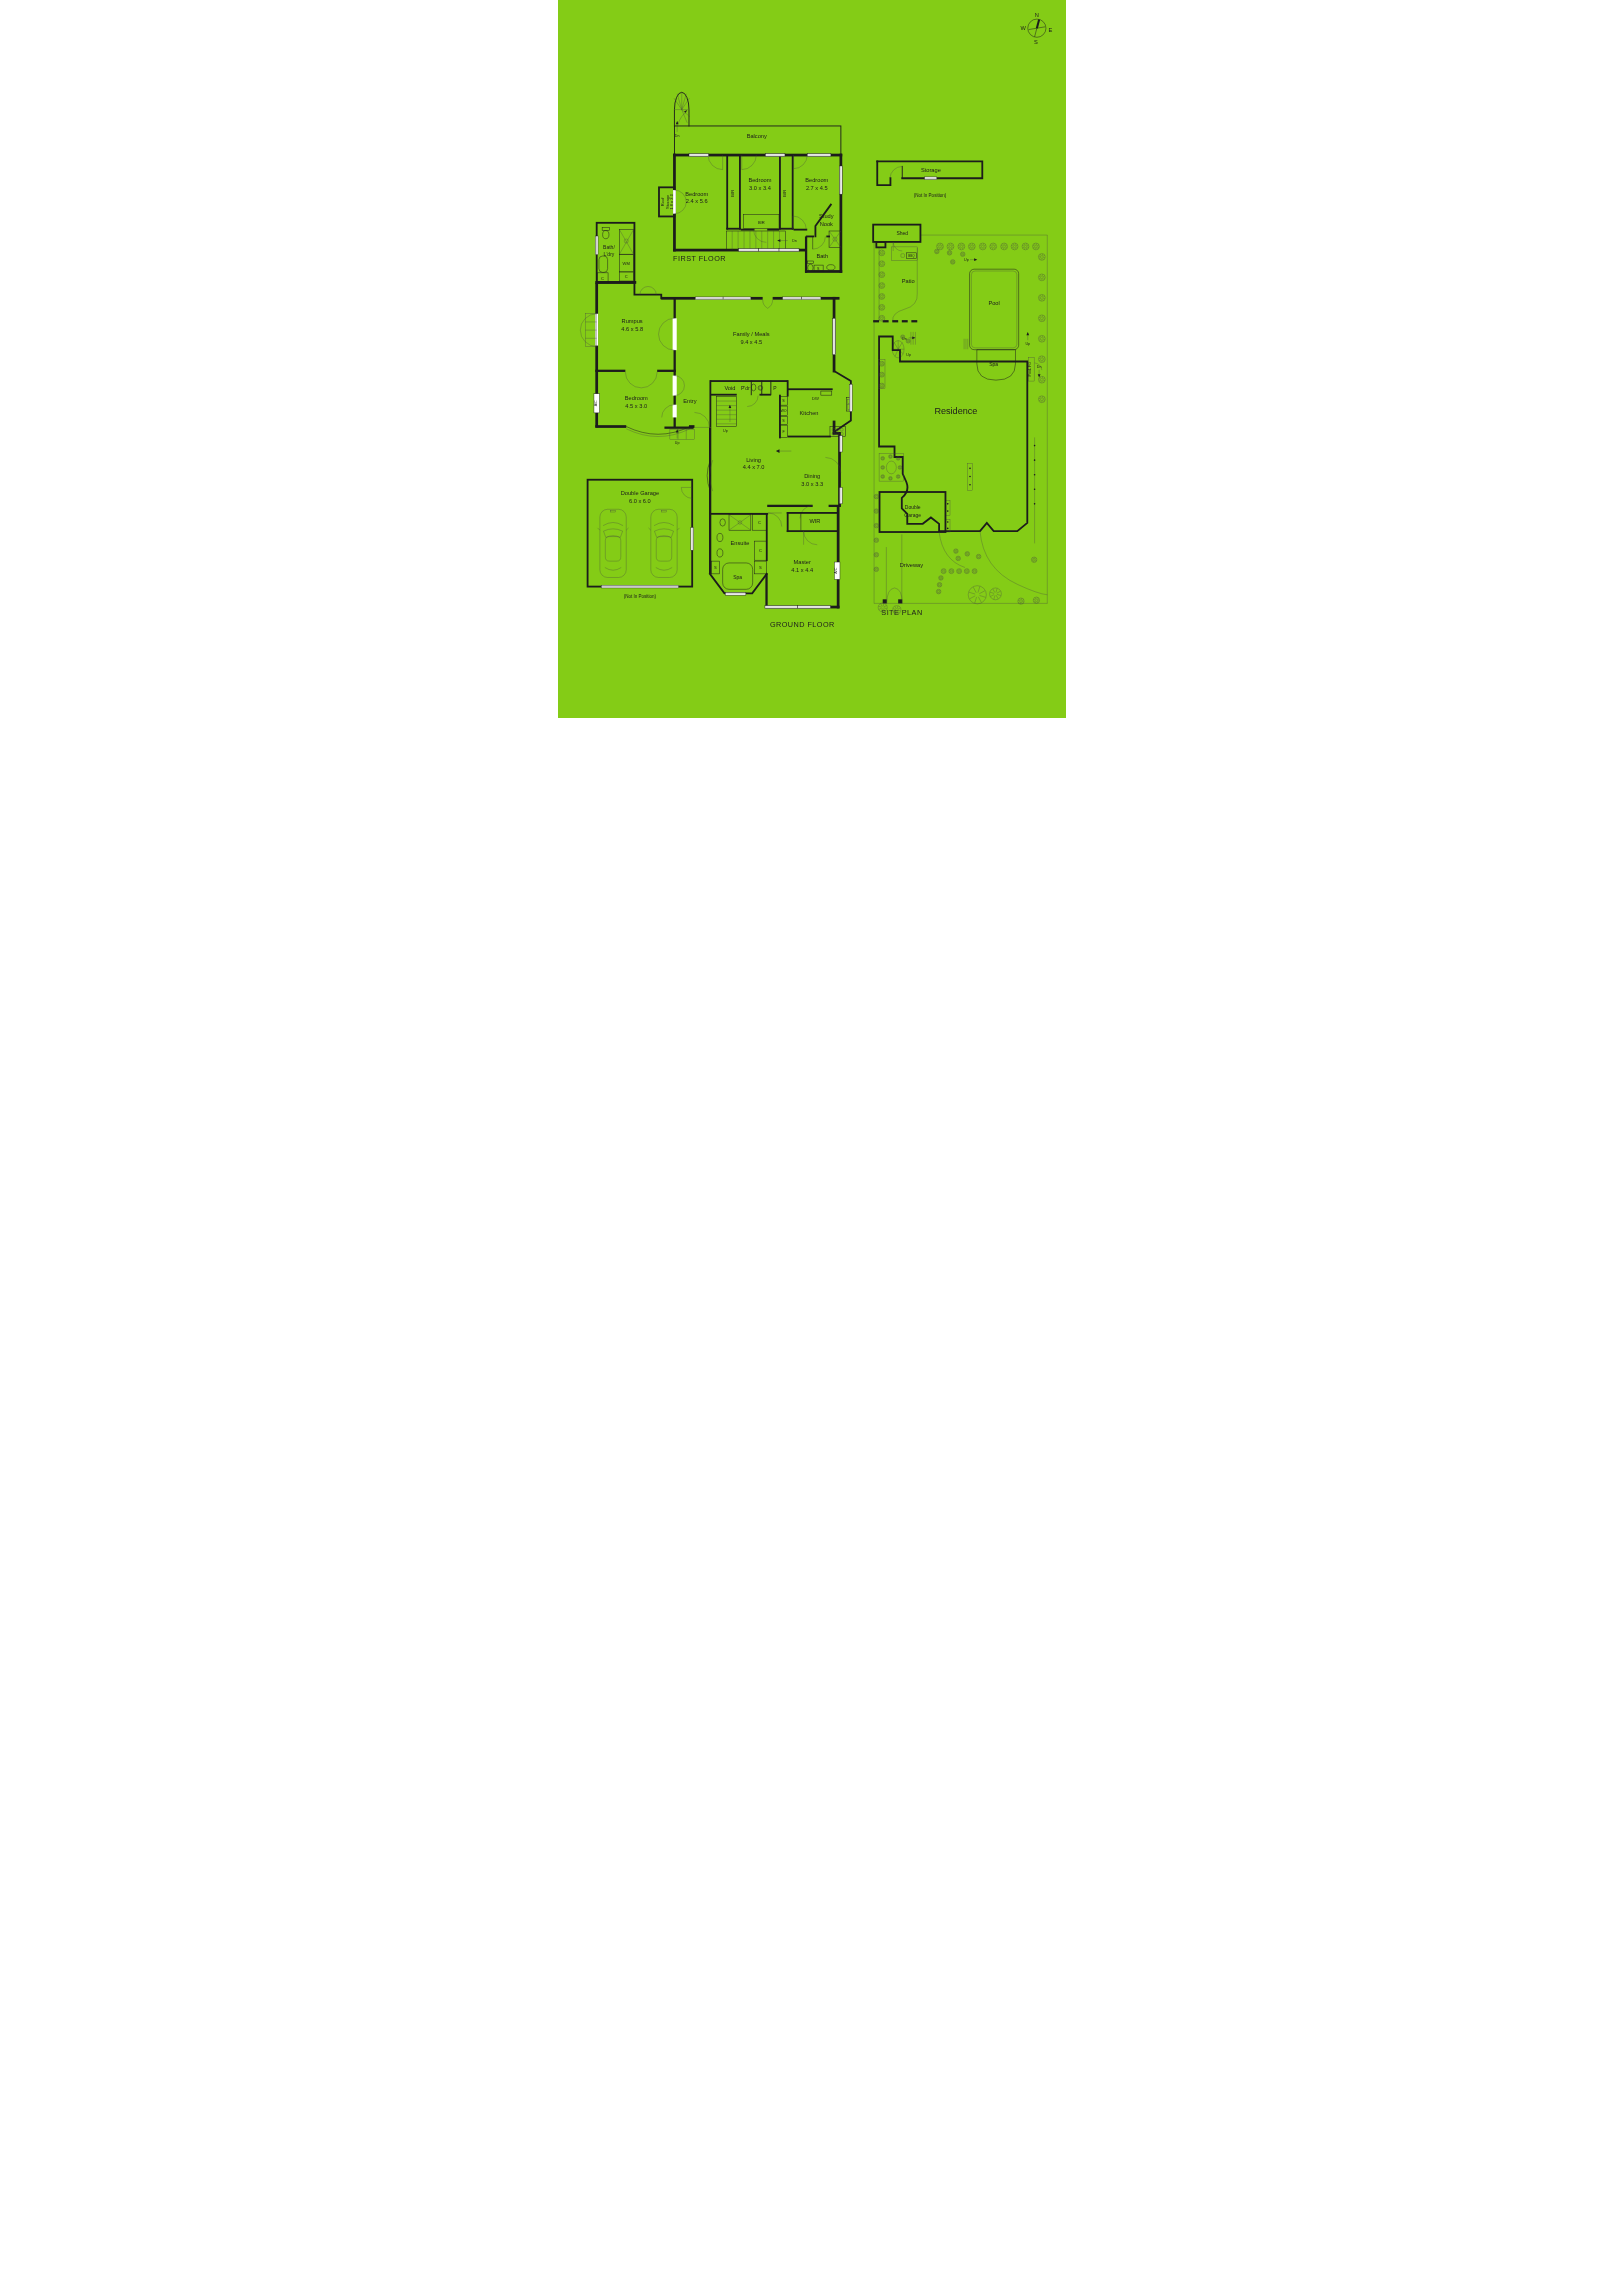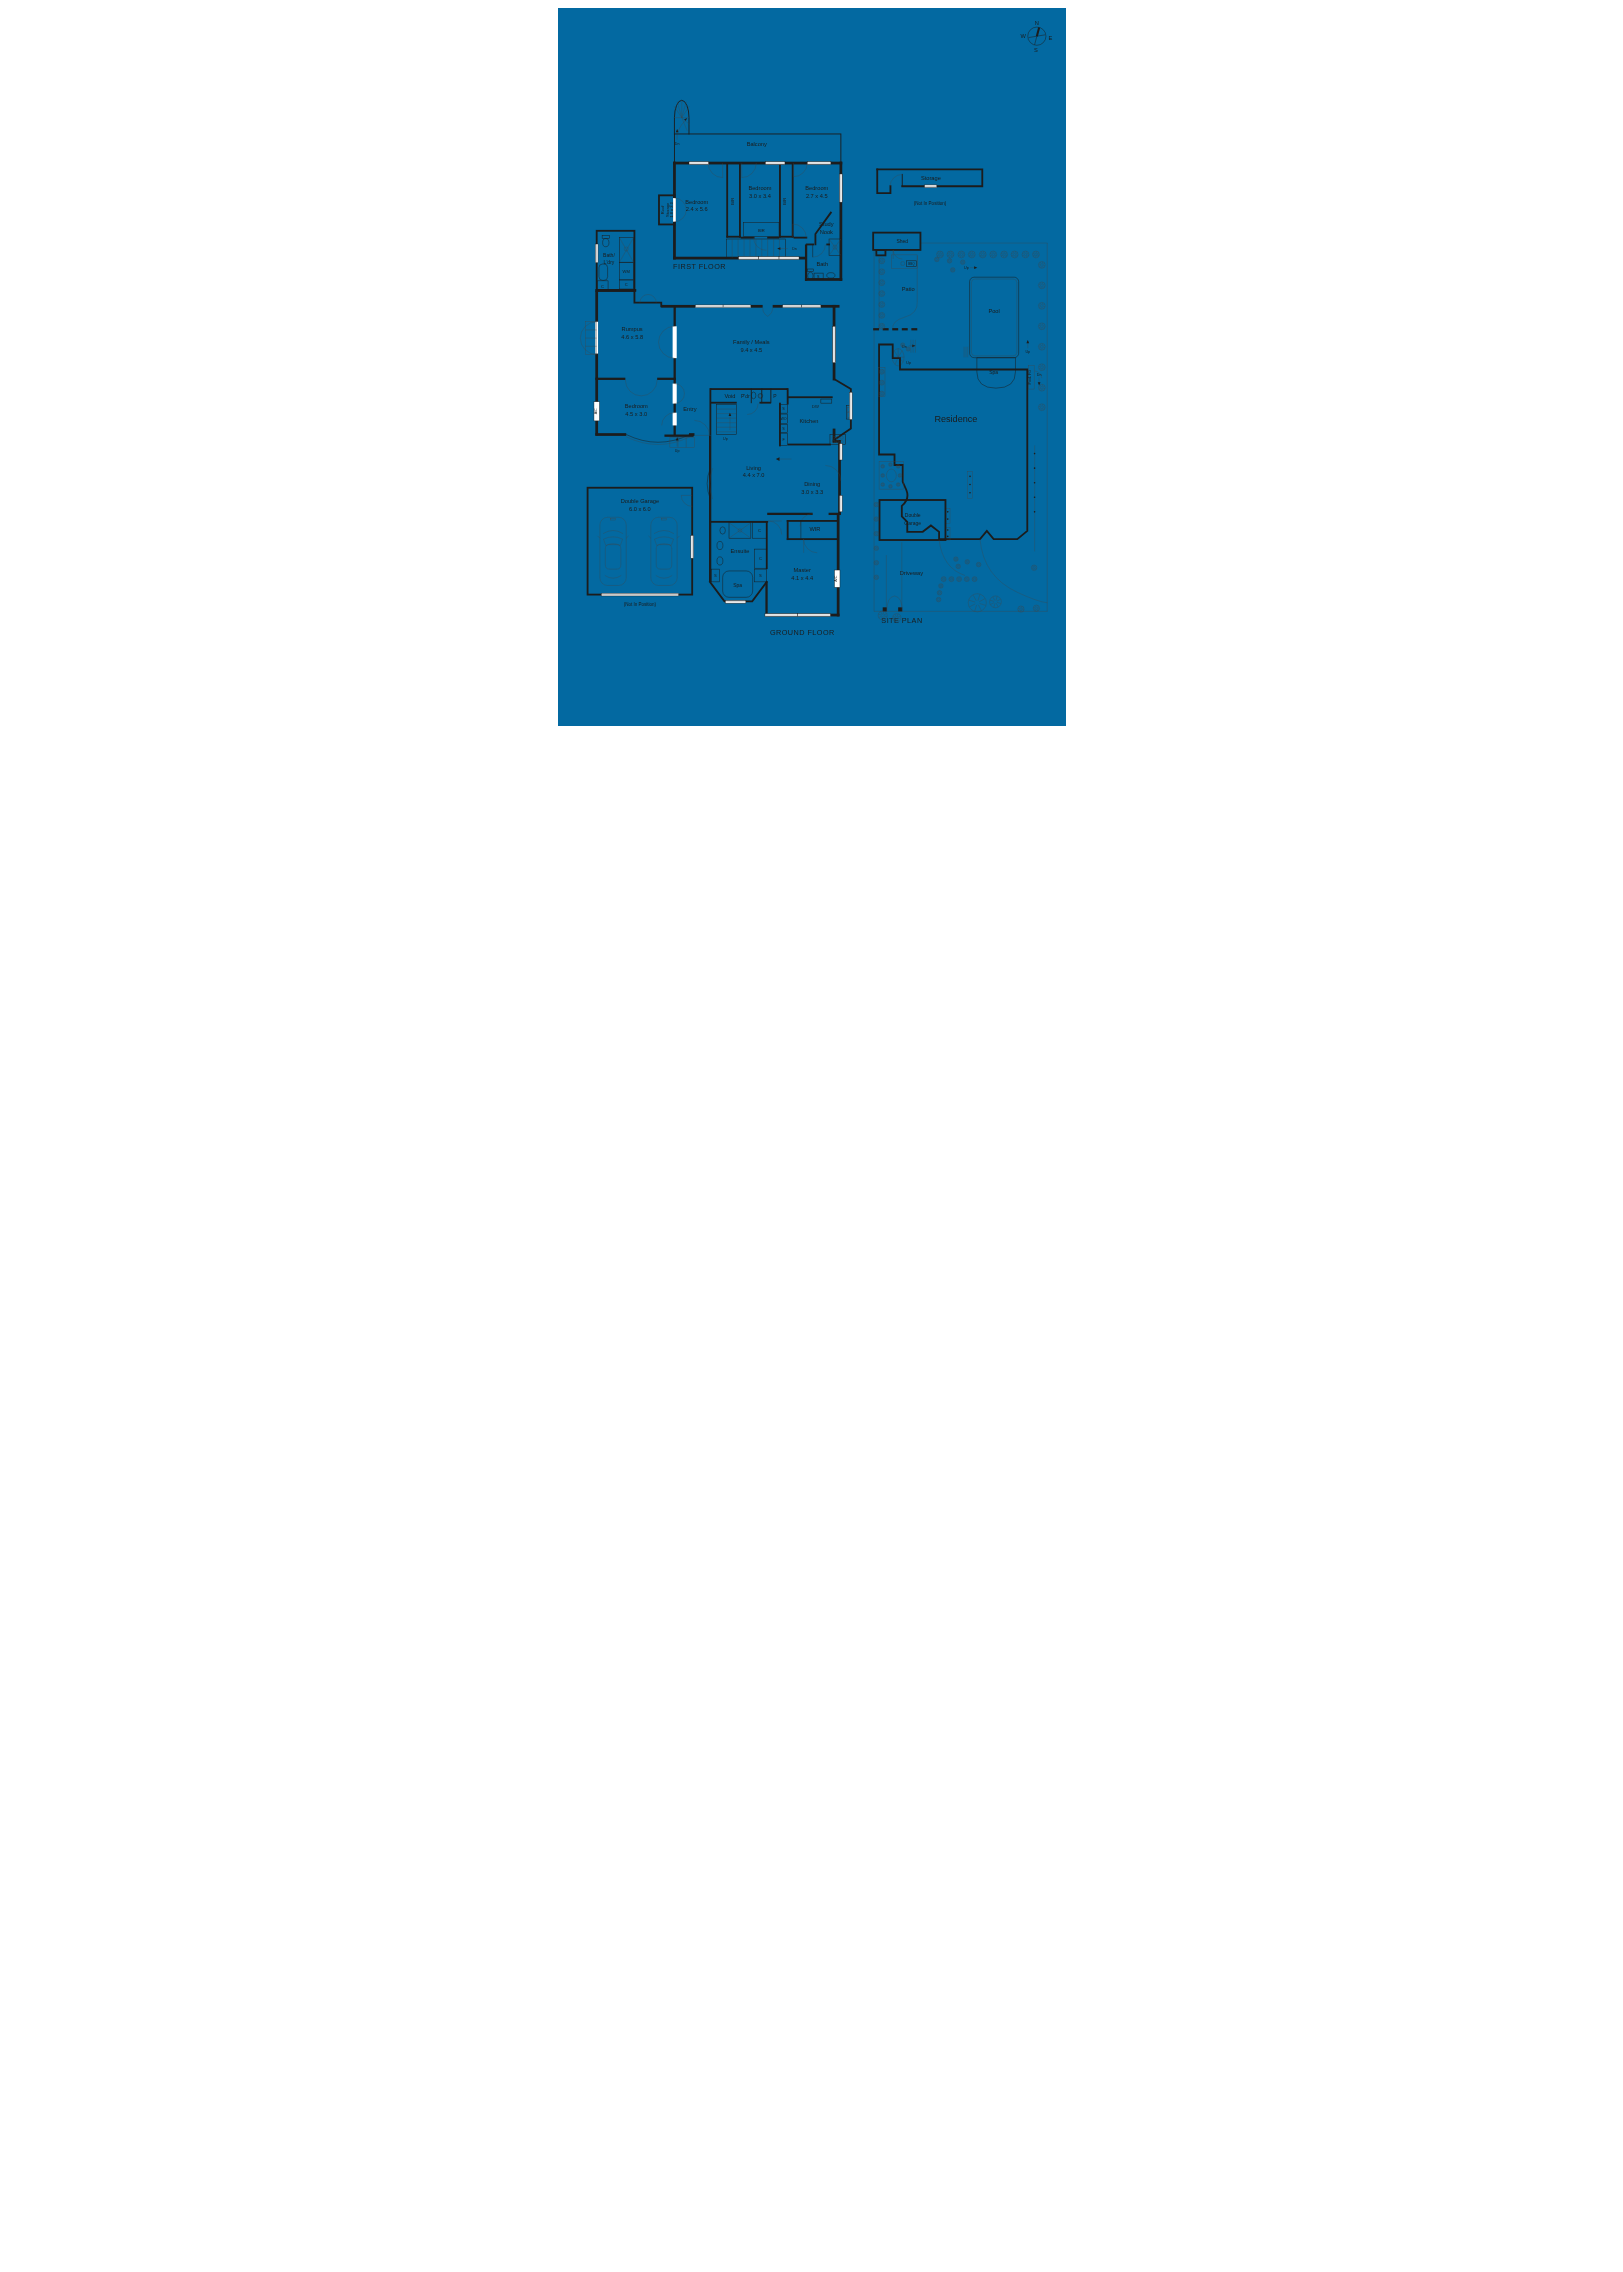--- a/index.html
+++ b/index.html
@@ -1,16 +1,16 @@
 <!DOCTYPE html>
 <html style="font-size:7.3px"><head>
 <meta charset="utf-8">
 <style>
   html,body{margin:0;padding:0;background:#ffffff;}
-  .page{width:508px;height:718px;margin:8px auto;background:#0369a1;}
+  .page{width:508px;height:718px;margin:0 auto;background:#84cc16;}
   svg{display:block;width:100%;height:100%;}
   .w4{stroke:#1c1c1c;stroke-width:4;fill:none;stroke-linecap:square;}
   .w2{stroke:#1c1c1c;stroke-width:2;fill:none;stroke-linecap:square;}
   .w1{stroke:#1c1c1c;stroke-width:1.1;fill:none;}
   .w07{stroke:#444;stroke-width:0.7;fill:none;}
   .blk{fill:#1c1c1c;stroke:none;}
   .win{fill:#ffffff;stroke:#1c1c1c;stroke-width:0.9;}
   .whitegap{fill:#ffffff;stroke:none;}
   text{font-family:"Liberation Sans","DejaVu Sans",sans-serif;fill:#1c1c1c;text-anchor:middle;}
   .t13{font-size:12.5px;}

